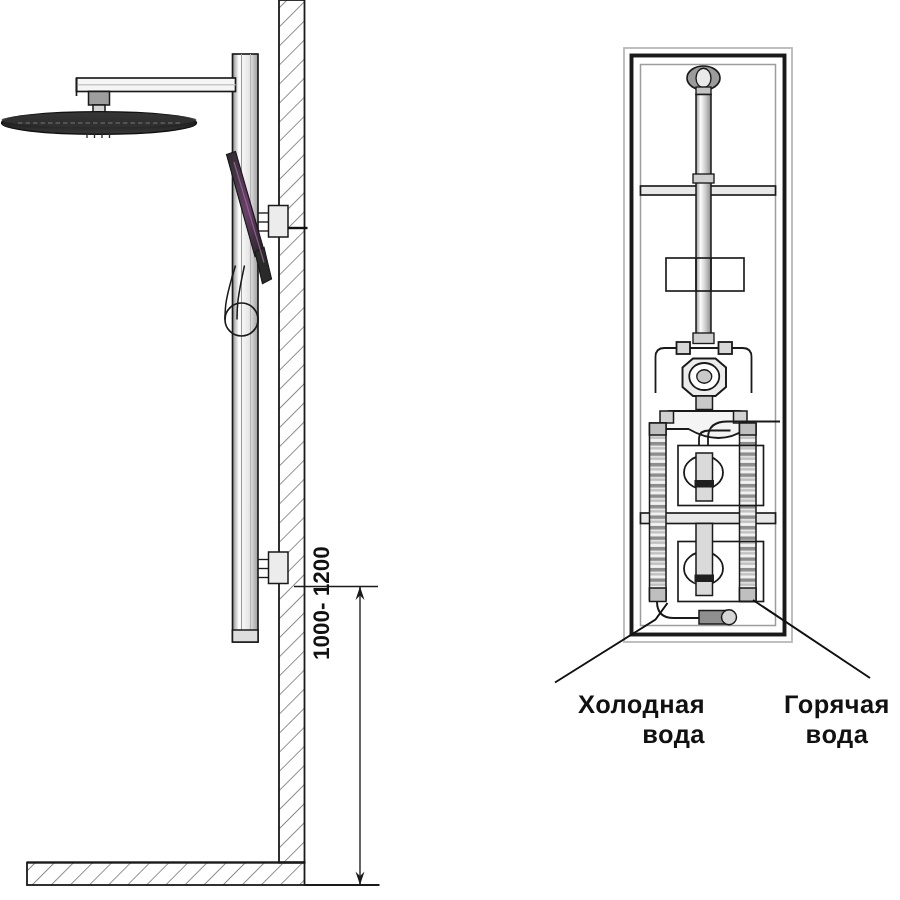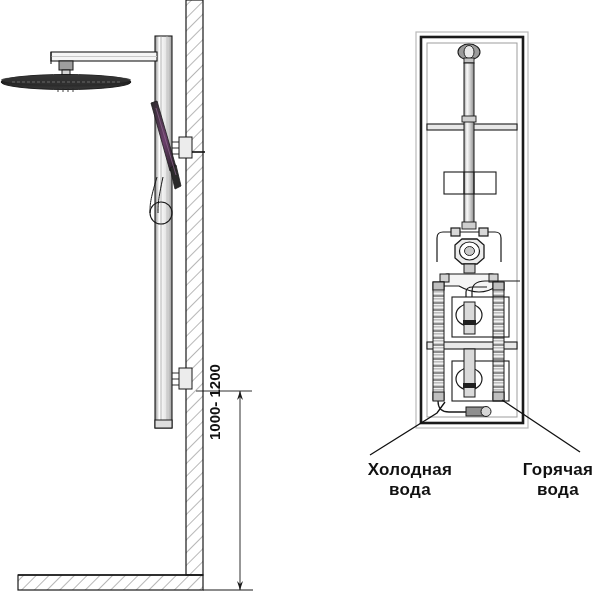--- a/index.html
+++ b/index.html
@@ -29,21 +29,21 @@
     font-weight: bold;
     color: #111111;
     white-space: pre;
     line-height: 1.15;
     letter-spacing: 0.3px;
   }
   .lbl-cold {
     left: 350px;
     top: 460px;
     width: 120px;
-    text-align: center;
+    text-align: right;
     font-size: 17px;
   }
   .lbl-hot {
     left: 508px;
     top: 460px;
     width: 100px;
     text-align: center;
     font-size: 17px;
   }
   .dim-text {

